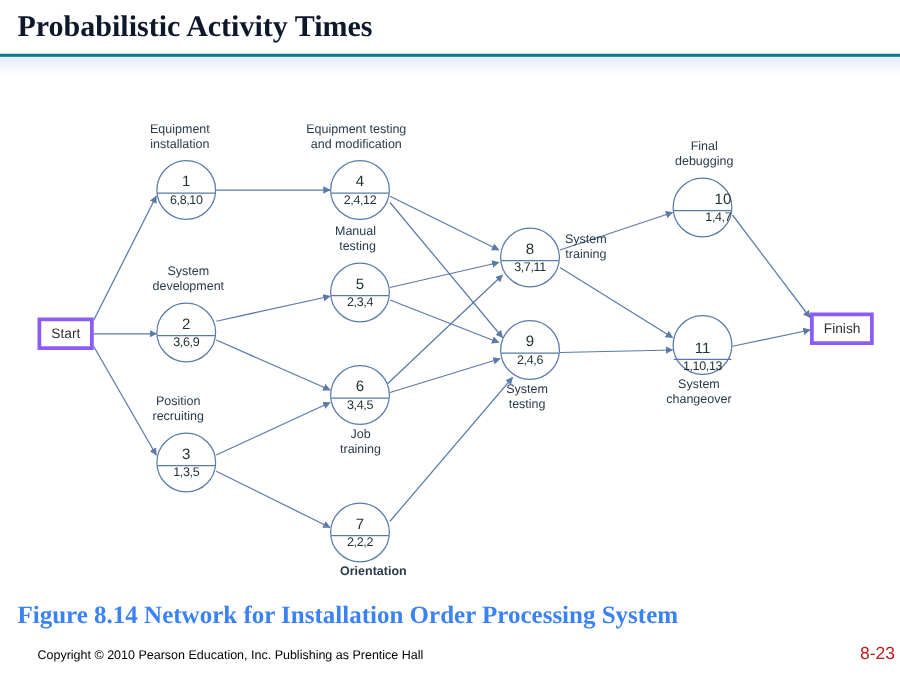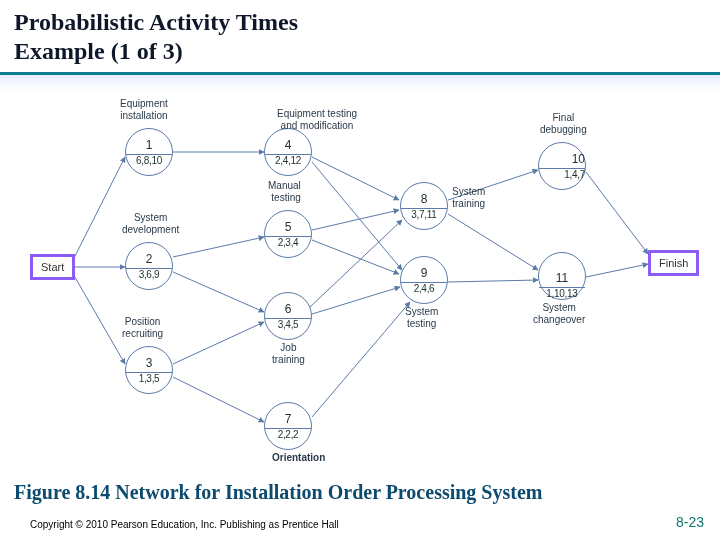--- a/index.html
+++ b/index.html
@@ -80,46 +80,45 @@
     text-align: center;
     line-height: 1.15;
     white-space: nowrap;
   }
   .caption {
     position: absolute;
     left: 14px;
     bottom: 36px;
     font-size: 20px;
     font-weight: bold;
-    color: #0c4a6e;
+    color: #3b82f6;
   }
   .footer {
     position: absolute;
     left: 10px;
     bottom: 10px;
     font-family: Arial, sans-serif;
     font-size: 10px;
     color: #000;
     margin-left: 20px;
   }
   .slidenum {
     position: absolute;
-    right: 16px;
+    right: 4px;
     bottom: 10px;
     font-family: Arial, sans-serif;
     font-size: 14px;
-    color: #0f766e;
+    color: #b91c1c;
   }
 </style>
 </head>
 <body>
 
 <div class="title-area">
   <div class="title">Probabilistic Activity Times</div>
-  <div class="title">Example (1 of 3)</div>
 </div>
 <div class="rule"></div>
 <div class="gradient-bar"></div>
 
 <div class="canvas">
   <svg viewBox="0 0 720 390">
     <defs>
       <marker id="arr" viewBox="0 0 10 10" refX="9" refY="5" markerWidth="6" markerHeight="6" orient="auto-start-reverse">
         <path d="M 0 0 L 10 5 L 0 10 z" fill="#5b7aa8"></path>
       </marker>
@@ -221,21 +220,21 @@
   </div>
   <div class="node" style="left:538px; top:160px;justify-content:flex-end;">
     <div class="num">11</div>
     <div class="divider"></div>
     <div class="times">1,10,13</div>
   </div>
 
   <div class="act-label" style="left:120px; top:6px;">Equipment<br>installation</div>
   <div class="act-label" style="left:122px; top:120px;">System<br>development</div>
   <div class="act-label" style="left:122px; top:224px;">Position<br>recruiting</div>
-  <div class="act-label" style="left:245px; top:16px;margin-left:32px;">Equipment testing<br>and modification</div>
+  <div class="act-label" style="left:245px; top:6px;">Equipment testing<br>and modification</div>
   <div class="act-label" style="left:268px; top:88px;text-align:right;">Manual<br>testing</div>
   <div class="act-label" style="left:272px; top:250px;">Job<br>training</div>
   <div class="act-label" style="left:272px; top:360px;font-weight:bold;">Orientation</div>
   <div class="act-label" style="left:452px; top:94px;">System<br>training</div>
   <div class="act-label" style="left:405px; top:214px;">System<br>testing</div>
   <div class="act-label" style="left:540px; top:20px;">Final<br>debugging</div>
   <div class="act-label" style="left:533px; top:210px;">System<br>changeover</div>
 </div>
 
 <div class="caption">Figure 8.14   Network for Installation Order Processing System</div>

